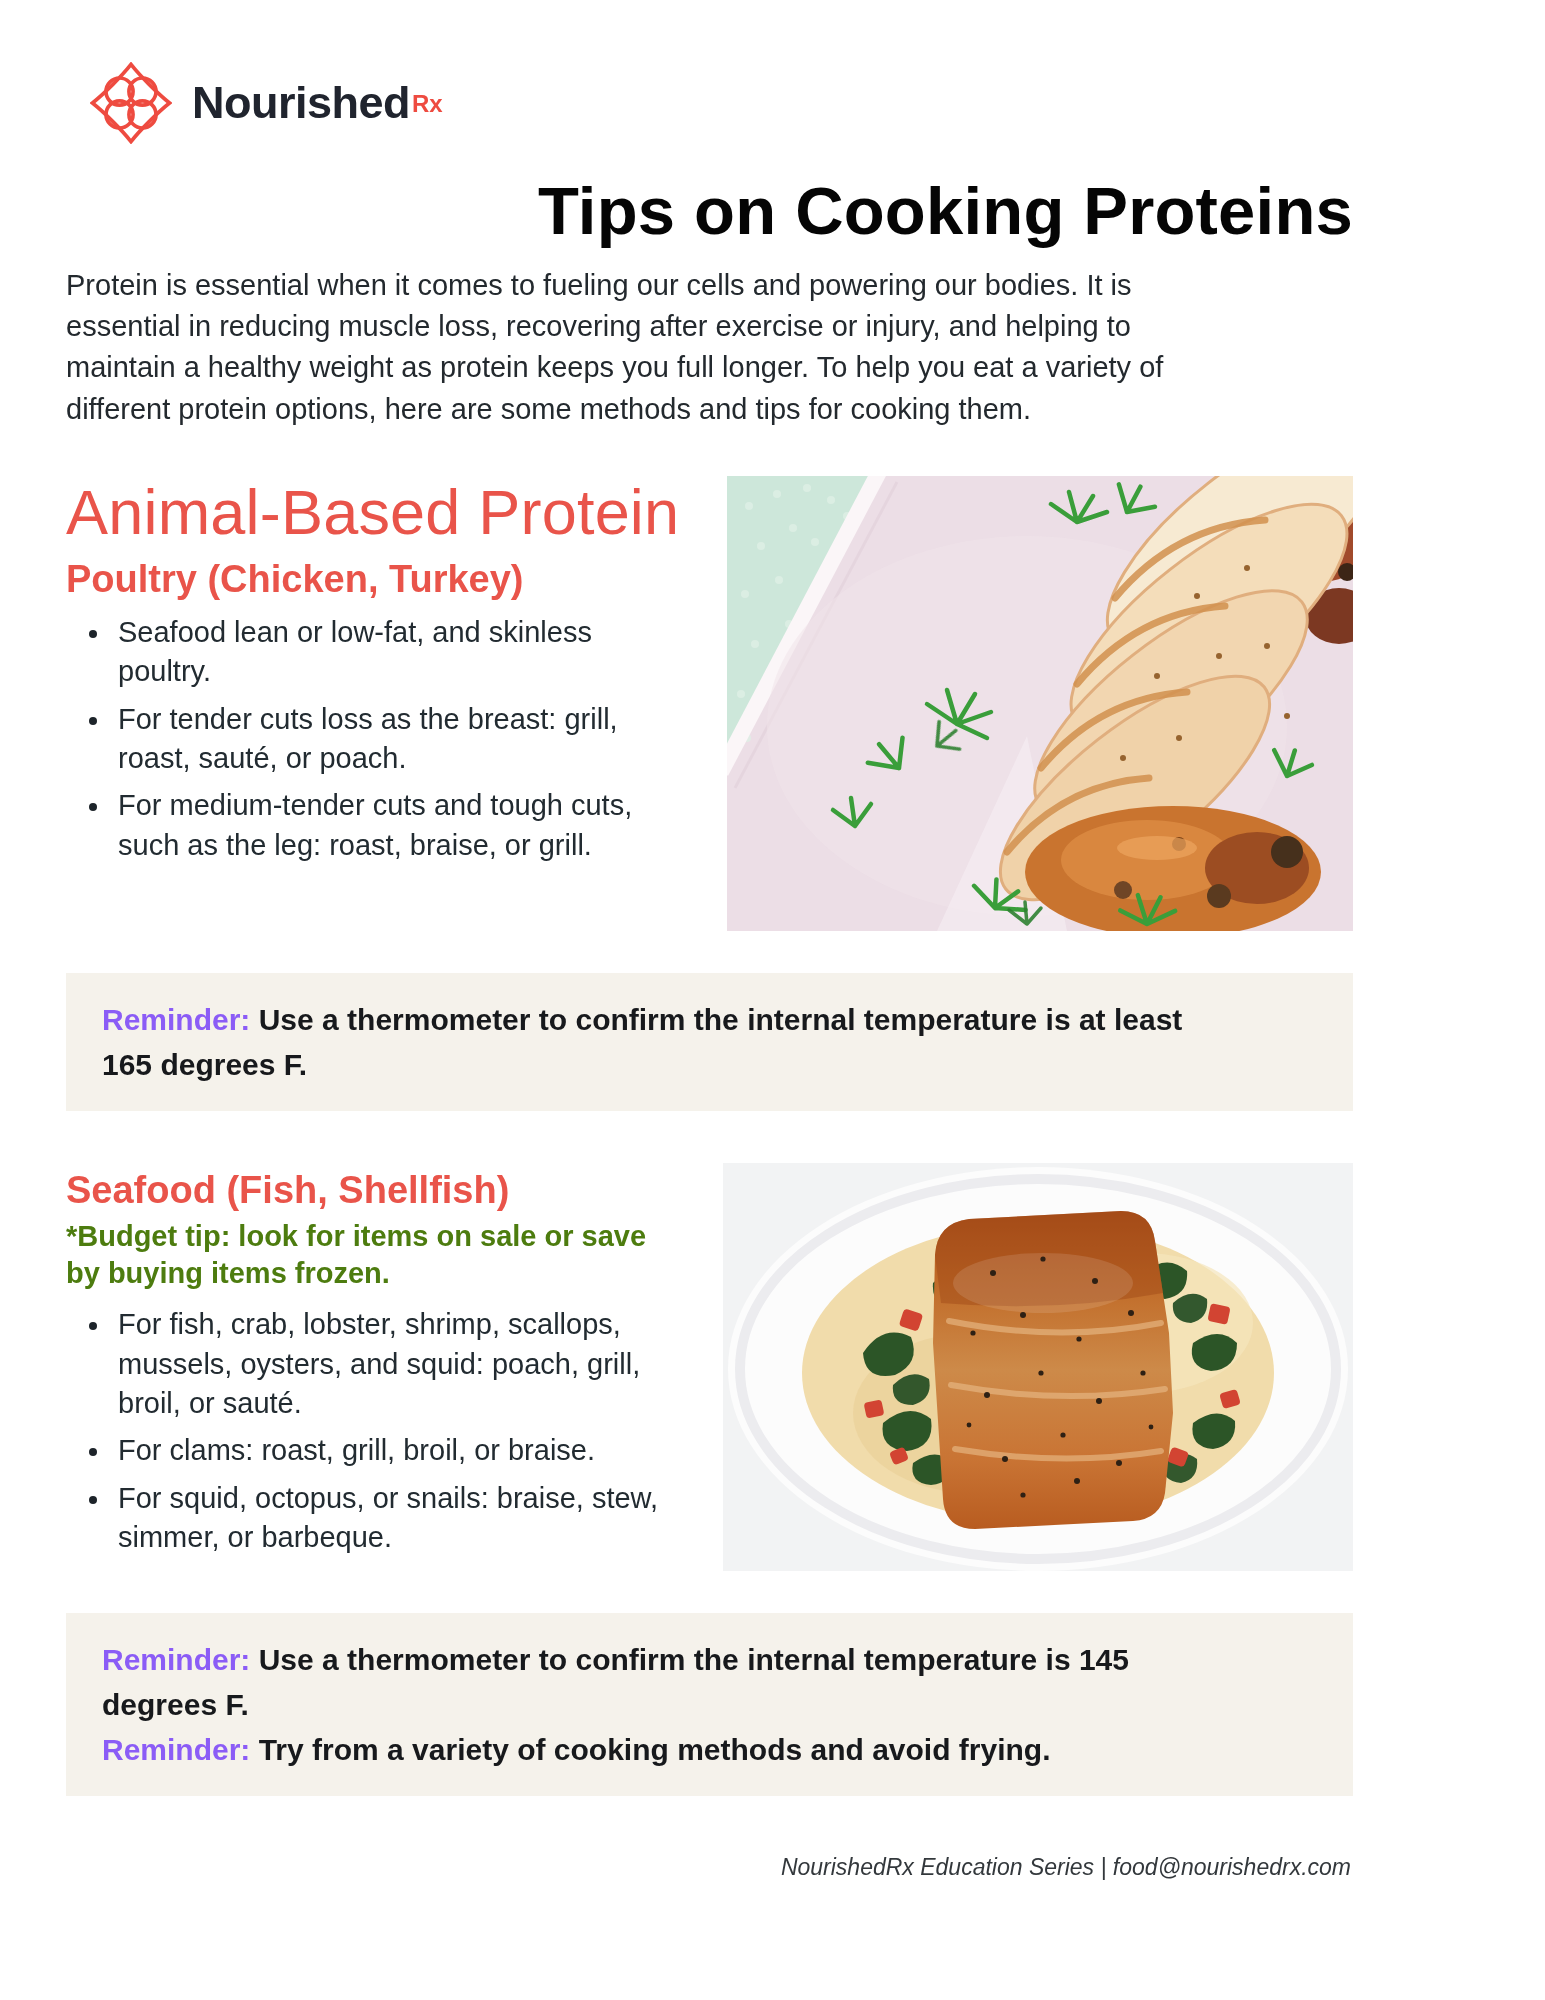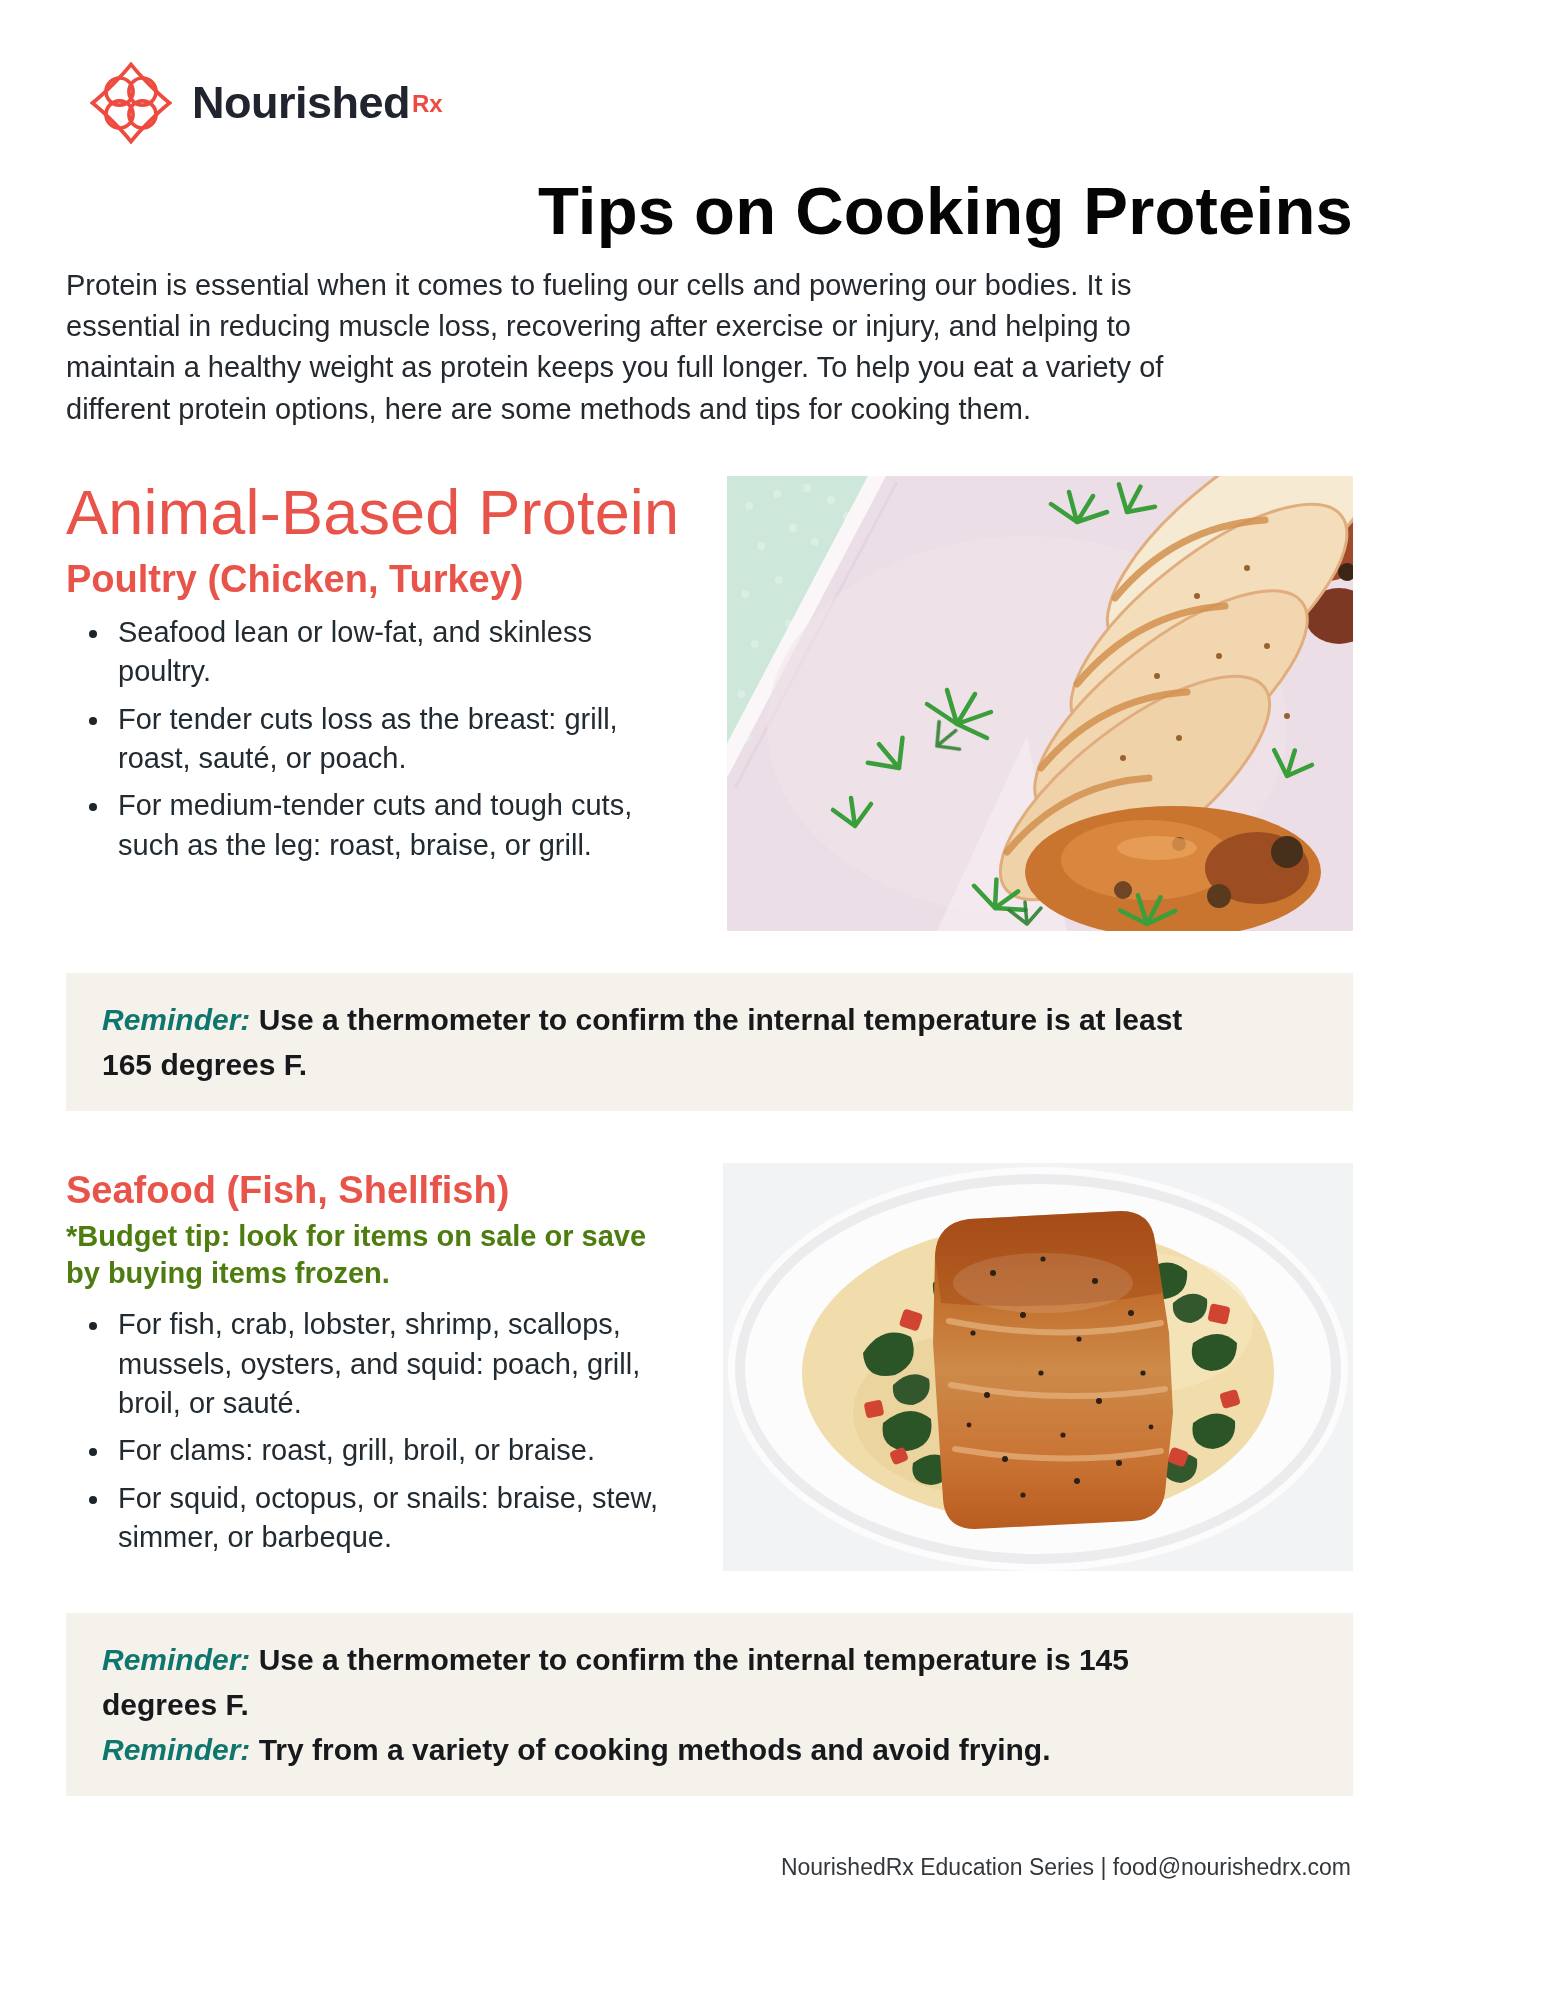--- a/index.html
+++ b/index.html
@@ -30,28 +30,28 @@
   ul.bullets { list-style:disc; padding-left:46px; margin-top:8px; }
   ul.bullets li { font-size:29px; line-height:1.36; color:#222b31; padding-left:6px; margin-bottom:8px; }
   ul.bullets li::marker { color:#1d242a; font-size:26px; }
 
   figure.photo { margin-left:auto; flex:0 0 auto; line-height:0; }
   figure.photo svg { display:block; }
 
   
   .reminder-box { background:#f5f2eb; padding:24px 36px; margin-top:42px; }
   .reminder-line { font-size:30px; font-weight:700; line-height:1.5; color:#17191c; max-width:1105px; }
-  .reminder-label { color:#0f766e; font-weight:700;font-style:italic; }
+  .reminder-label { color:#8b5cf6; font-weight:700; }
 
   
   .section-seafood { margin-top:52px; }
   .budget-tip { font-size:29px; font-weight:700; color:#4d7c0f; line-height:1.3; margin:0 0 12px 0; }
   .section-seafood h3.sub-heading { margin-bottom:6px; }
 
-  footer.page-footer { margin-top:58px; text-align:right; font-size:23px; color:#33383c; padding-right:2px; }
+  footer.page-footer { margin-top:58px; text-align:right; font-size:23px; color:#33383c; padding-right:2px;font-style:italic; }
 </style>
 </head>
 <body>
 
 <div class="page">
 
   <header class="logo-row">
     <svg class="logo-icon" viewBox="0 0 100 100" aria-hidden="true">
       <g fill="none" stroke="#ee4b40" stroke-width="4.5">
         <path d="M50 3 C 61 17, 83 39, 97 50 C 83 61, 61 83, 50 97 C 39 83, 17 61, 3 50 C 17 39, 39 17, 50 3 Z"></path>

